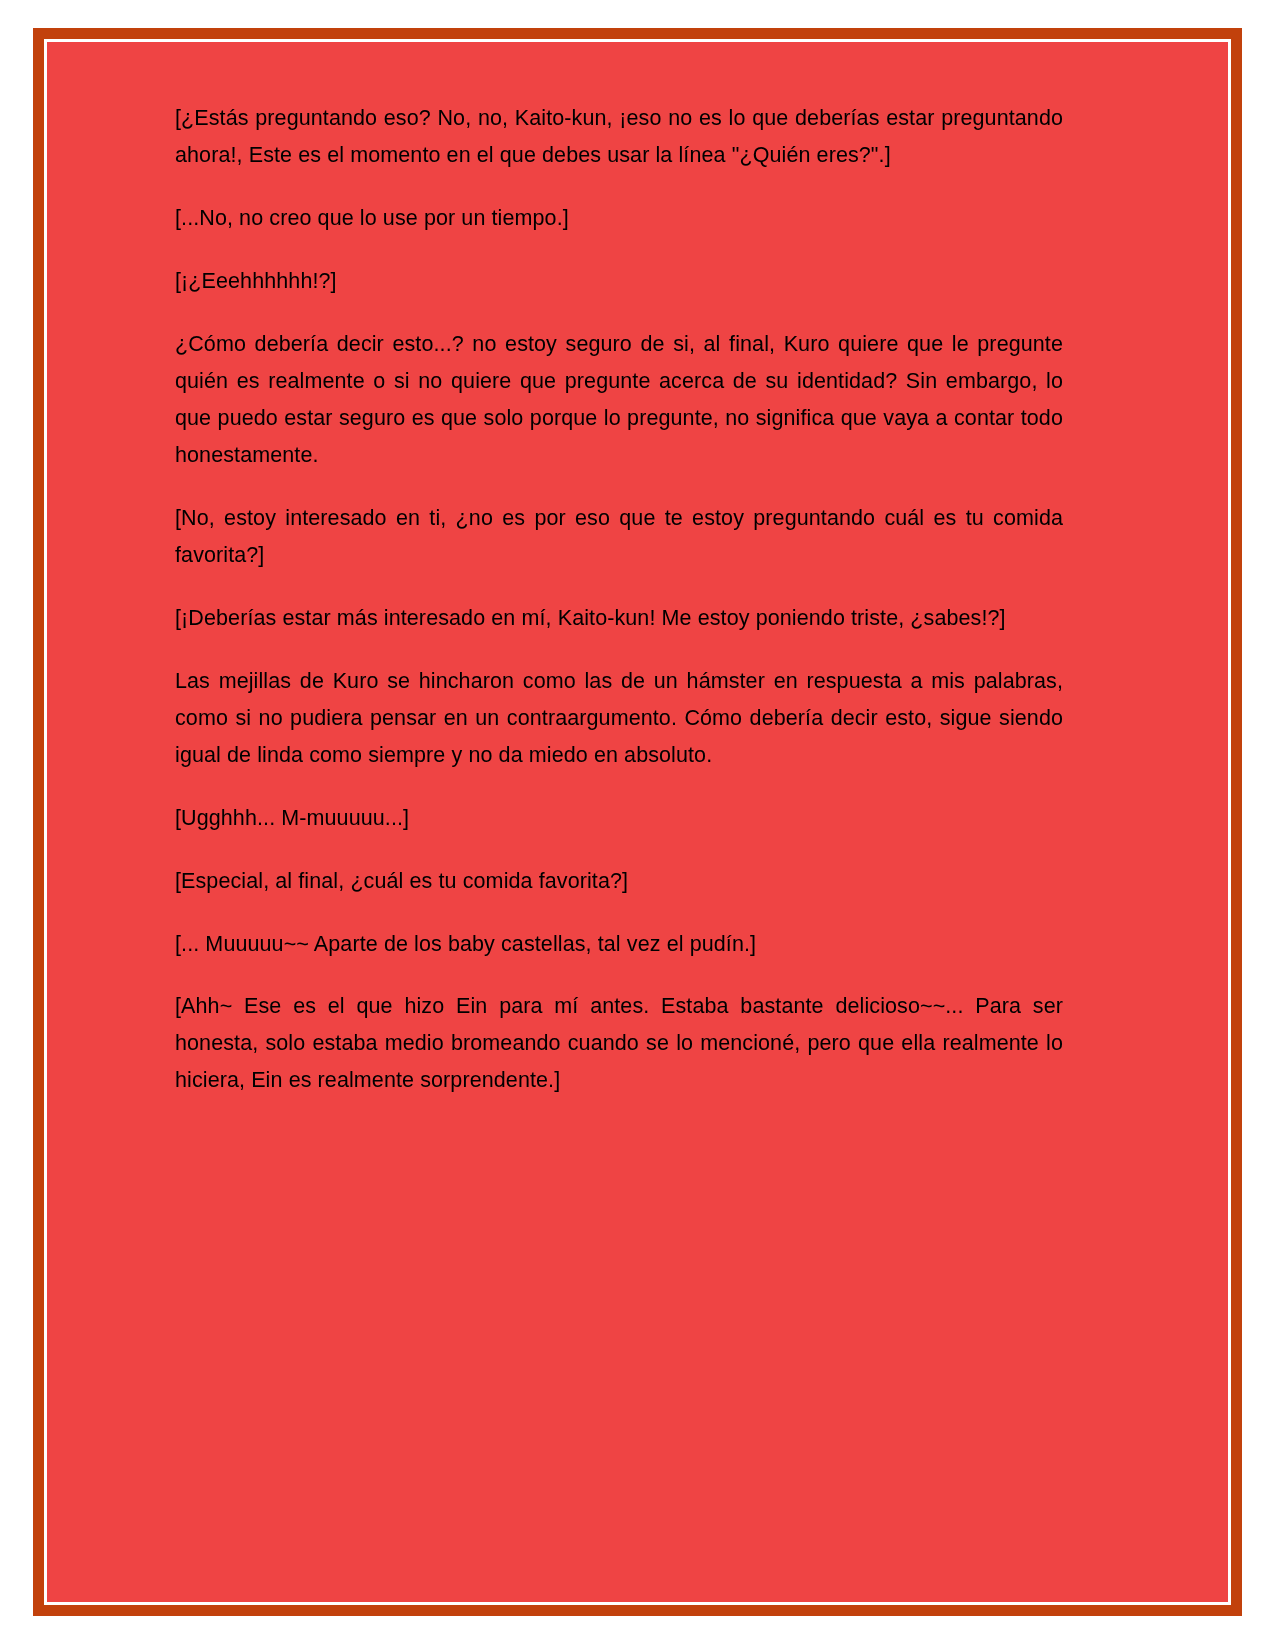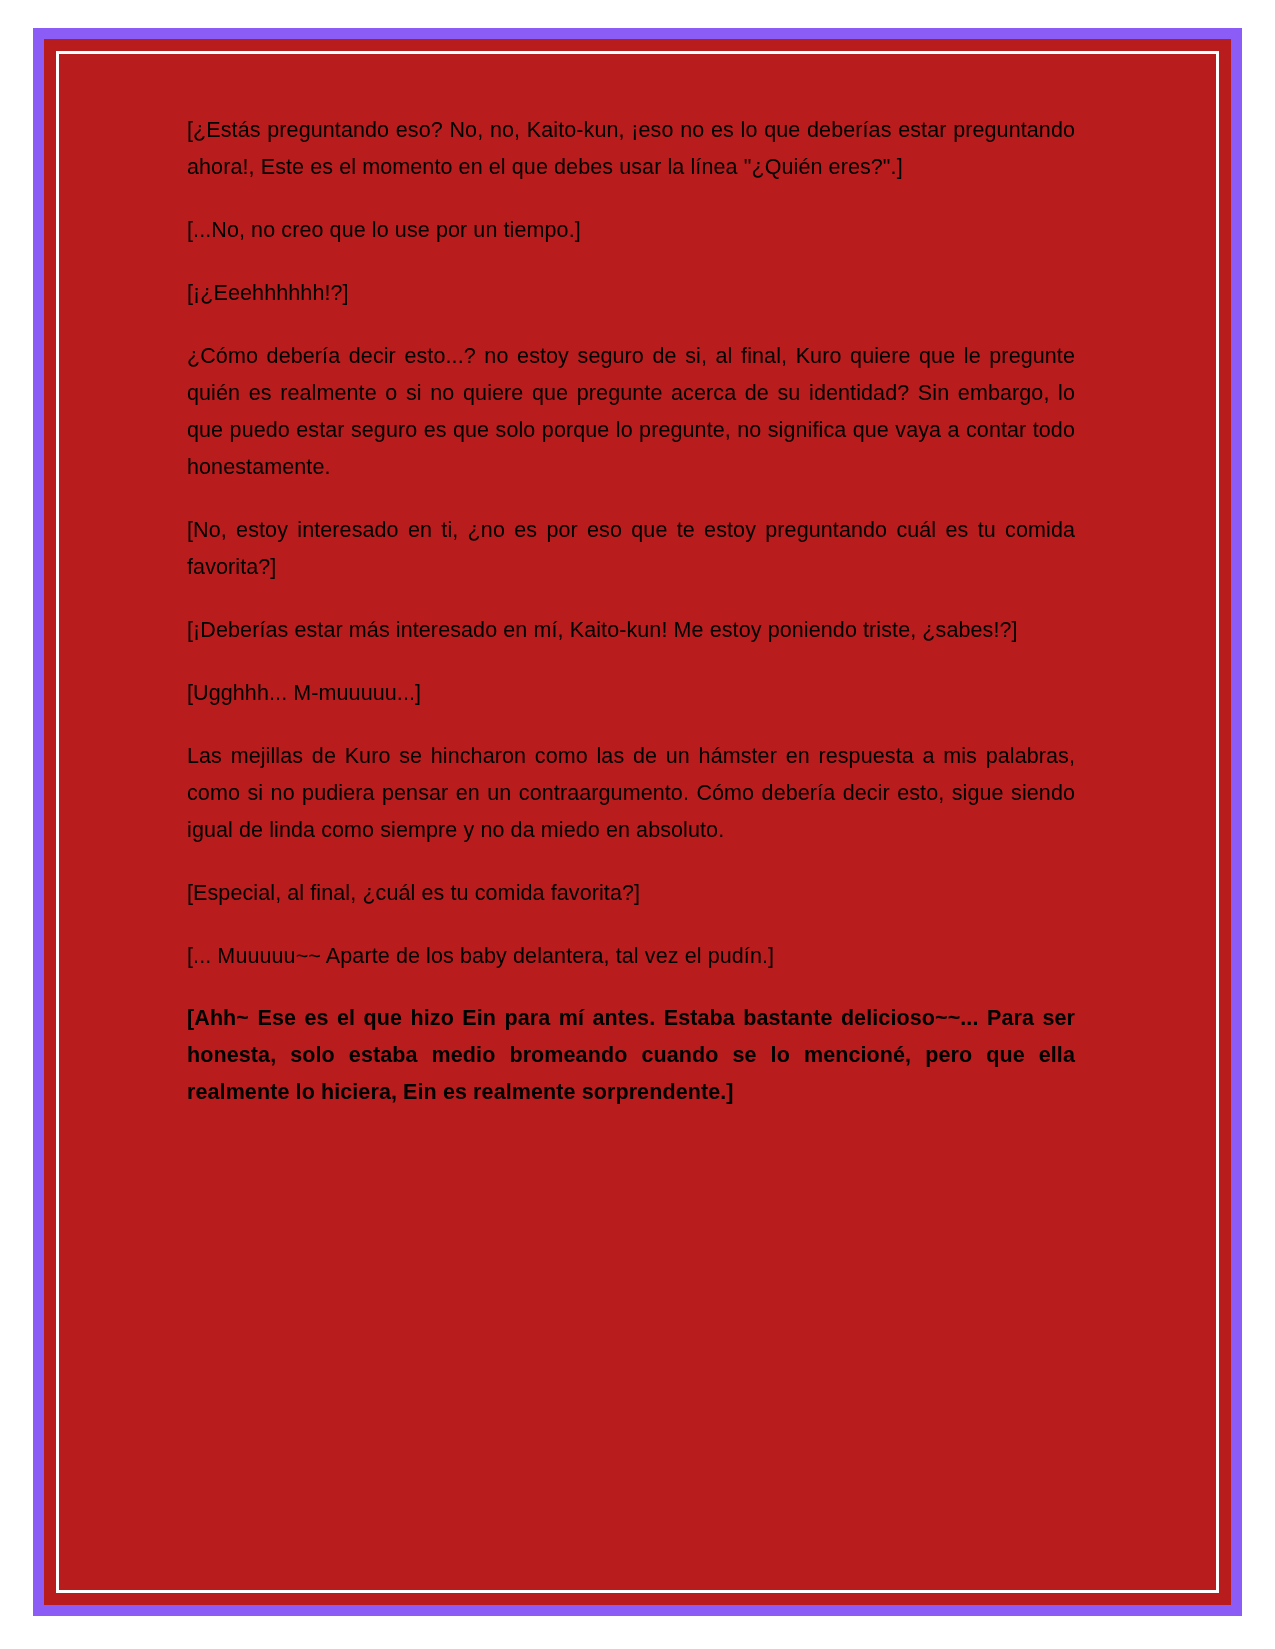--- a/index.html
+++ b/index.html
@@ -16,23 +16,23 @@
     box-sizing: border-box;
     width: 1275px;
     height: 1649px;
     padding: 28px 33px 33px 33px;
     background: #ffffff;
   }
   .border-frame {
     box-sizing: border-box;
     width: 100%;
     height: 100%;
-    border: 11px solid #8b5cf6;
-    background: #b91c1c;
-    padding: 12px;
+    border: 11px solid #c2410c;
+    background: #ef4444;
+    padding: 0;
   }
   .inner {
     box-sizing: border-box;
     width: 100%;
     height: 100%;
     border: 3px solid #ffffff;
     padding: 58px 88px 40px 128px;
   }
   .content {
     width: 888px;
@@ -41,37 +41,36 @@
     margin: 0 0 26px 0;
     font-size: 21.5px;
     line-height: 1.72;
     color: #000000;
     text-align: justify;
     text-justify: inter-word;
     letter-spacing: 0.1px;
   }
   p.para:last-child {
     margin-bottom: 12px;
-    font-weight: bold;
   }
 </style>
 </head>
 <body>
 
 <div class="page">
   <div class="border-frame">
     <div class="inner">
       <div class="content">
         <p class="para">[¿Estás preguntando eso? No, no, Kaito-kun, ¡eso no es lo que deberías estar preguntando ahora!, Este es el momento en el que debes usar la línea "¿Quién eres?".]</p>
         <p class="para">[...No, no creo que lo use por un tiempo.]</p>
         <p class="para">[¡¿Eeehhhhhh!?]</p>
         <p class="para">¿Cómo debería decir esto...? no estoy seguro de si, al final, Kuro quiere que le pregunte quién es realmente o si no quiere que pregunte acerca de su identidad? Sin embargo, lo que puedo estar seguro es que solo porque lo pregunte, no significa que vaya a contar todo honestamente.</p>
         <p class="para">[No, estoy interesado en ti, ¿no es por eso que te estoy preguntando cuál es tu comida favorita?]</p>
         <p class="para">[¡Deberías estar más interesado en mí, Kaito-kun! Me estoy poniendo triste, ¿sabes!?]</p>
+        <p class="para">Las mejillas de Kuro se hincharon como las de un hámster en respuesta a mis palabras, como si no pudiera pensar en un contraargumento. Cómo debería decir esto, sigue siendo igual de linda como siempre y no da miedo en absoluto.</p>
         <p class="para">[Ugghhh... M-muuuuu...]</p>
-        <p class="para">Las mejillas de Kuro se hincharon como las de un hámster en respuesta a mis palabras, como si no pudiera pensar en un contraargumento. Cómo debería decir esto, sigue siendo igual de linda como siempre y no da miedo en absoluto.</p>
         <p class="para">[Especial, al final, ¿cuál es tu comida favorita?]</p>
-        <p class="para">[... Muuuuu~~ Aparte de los baby delantera, tal vez el pudín.]</p>
+        <p class="para">[... Muuuuu~~ Aparte de los baby castellas, tal vez el pudín.]</p>
         <p class="para">[Ahh~ Ese es el que hizo Ein para mí antes. Estaba bastante delicioso~~... Para ser honesta, solo estaba medio bromeando cuando se lo mencioné, pero que ella realmente lo hiciera, Ein es realmente sorprendente.]</p>
       </div>
     </div>
   </div>
 </div>
 
 </body></html>

